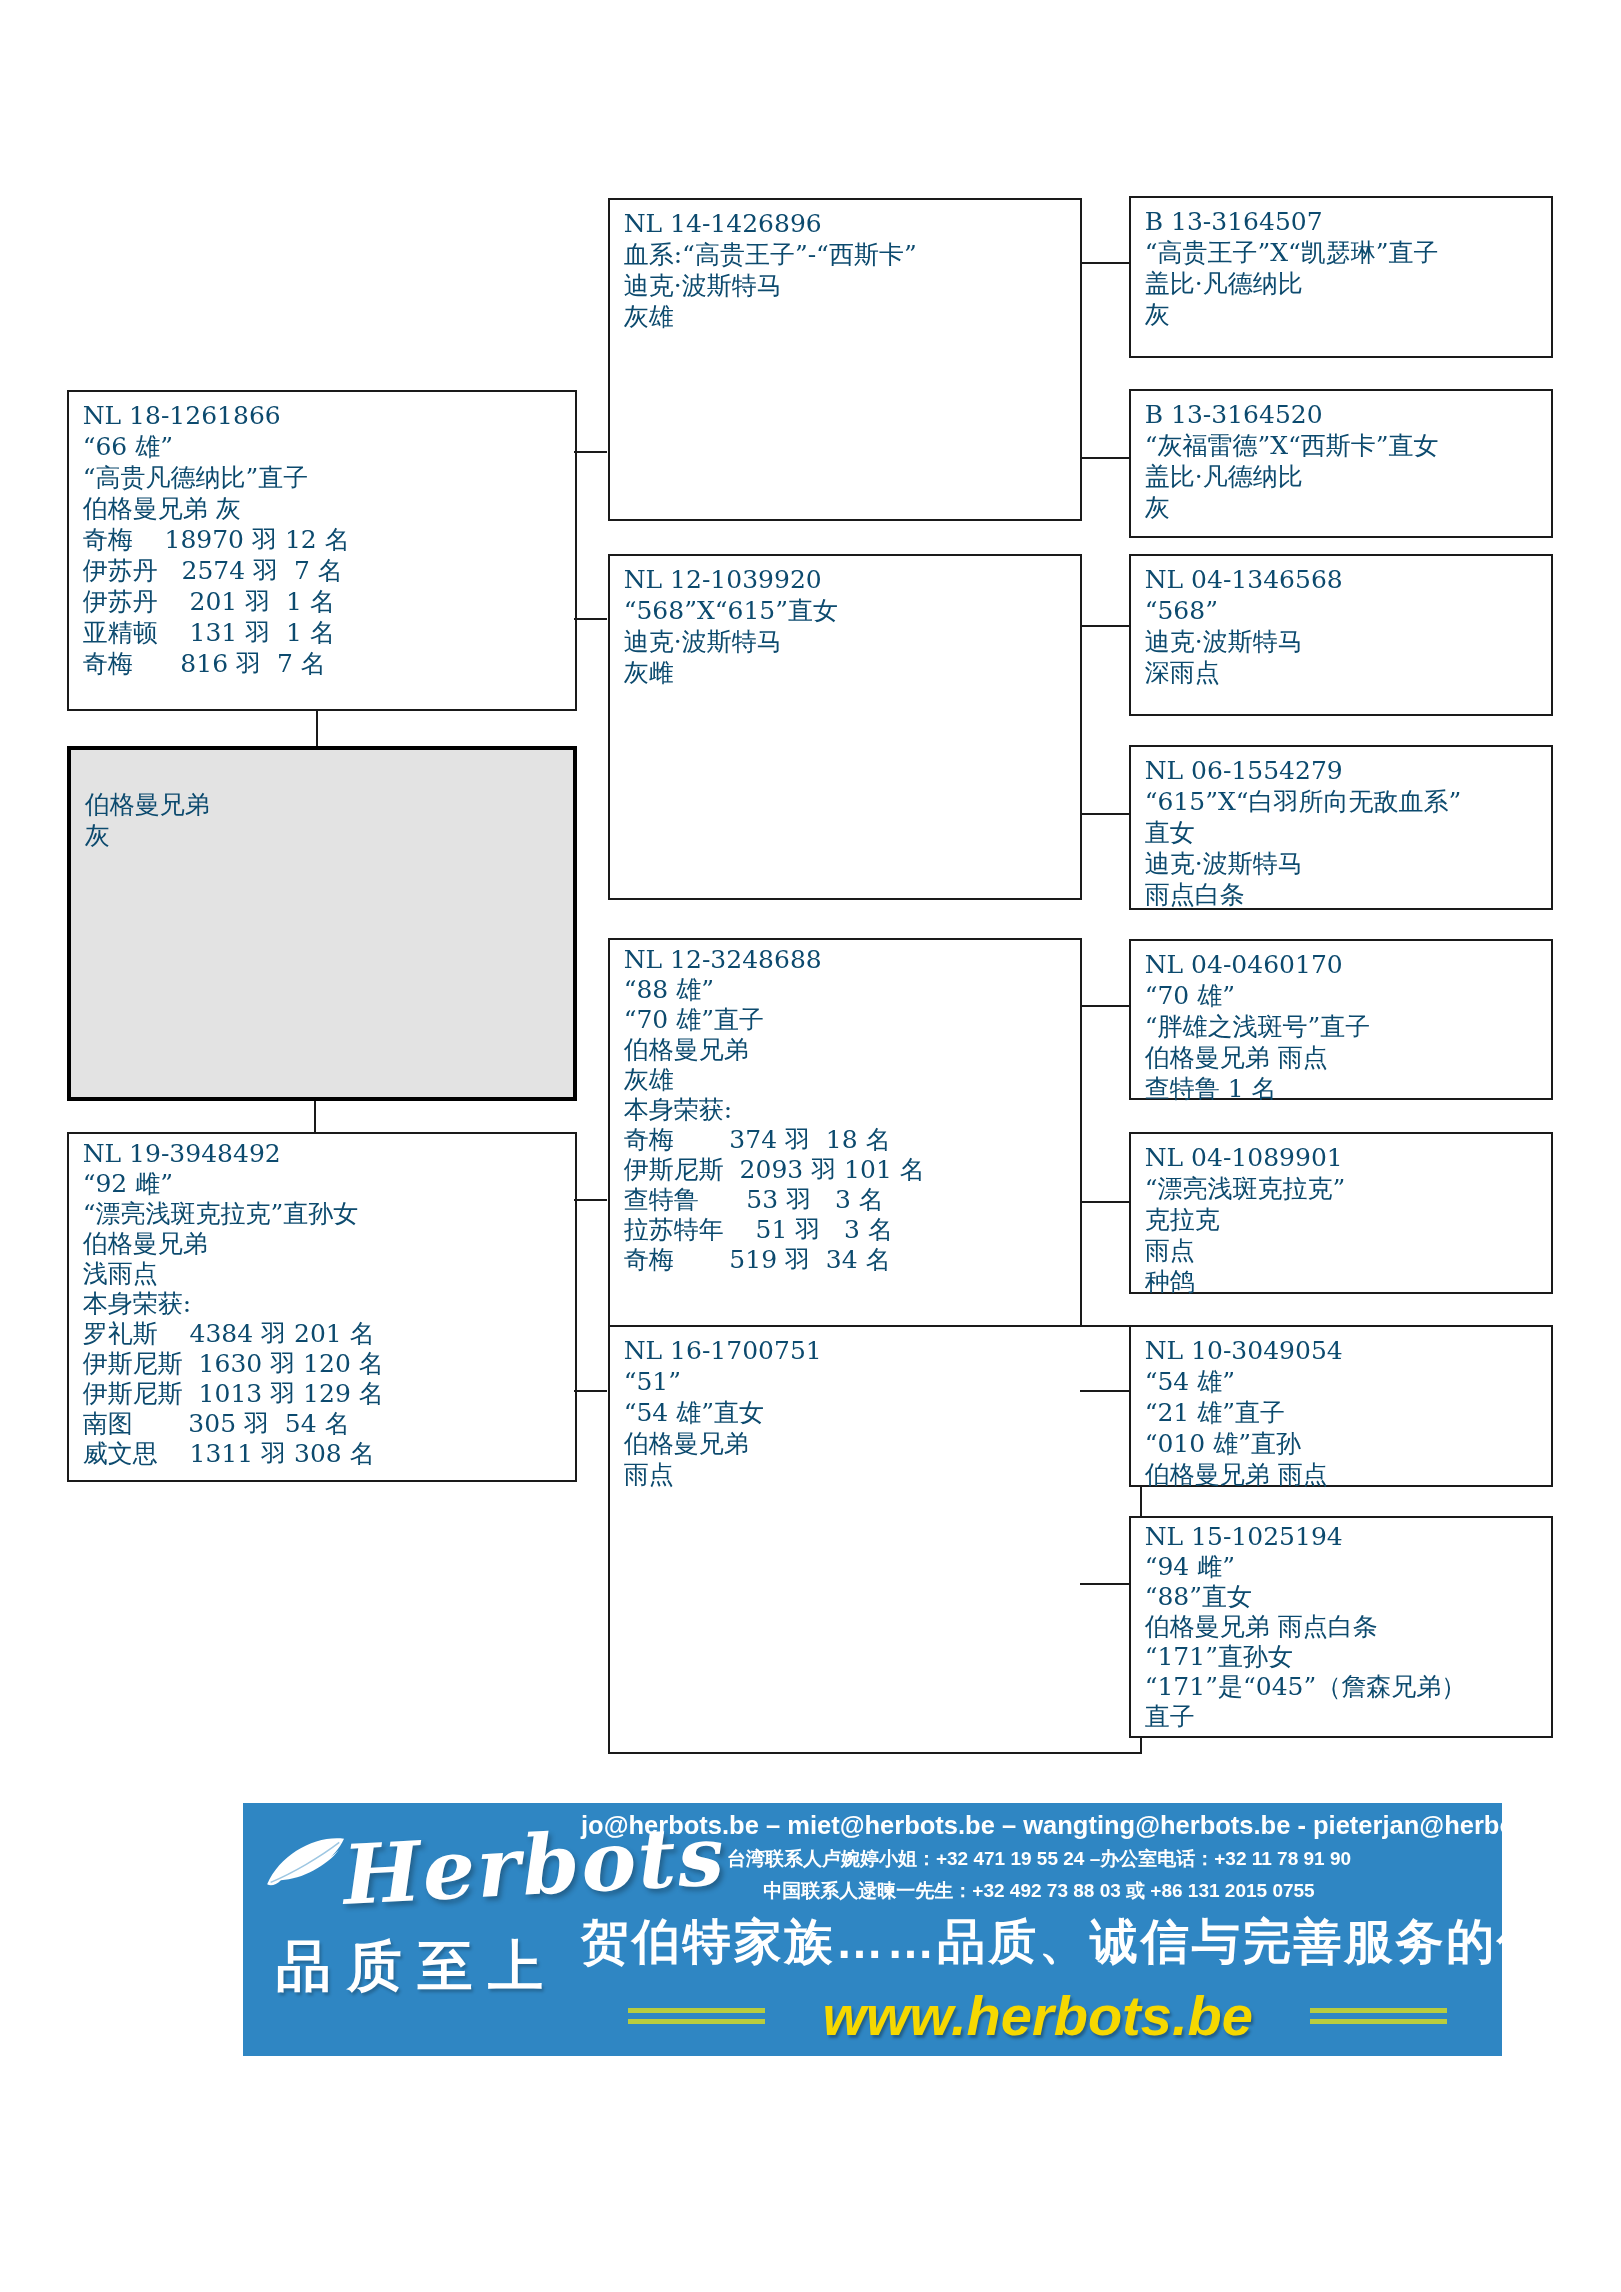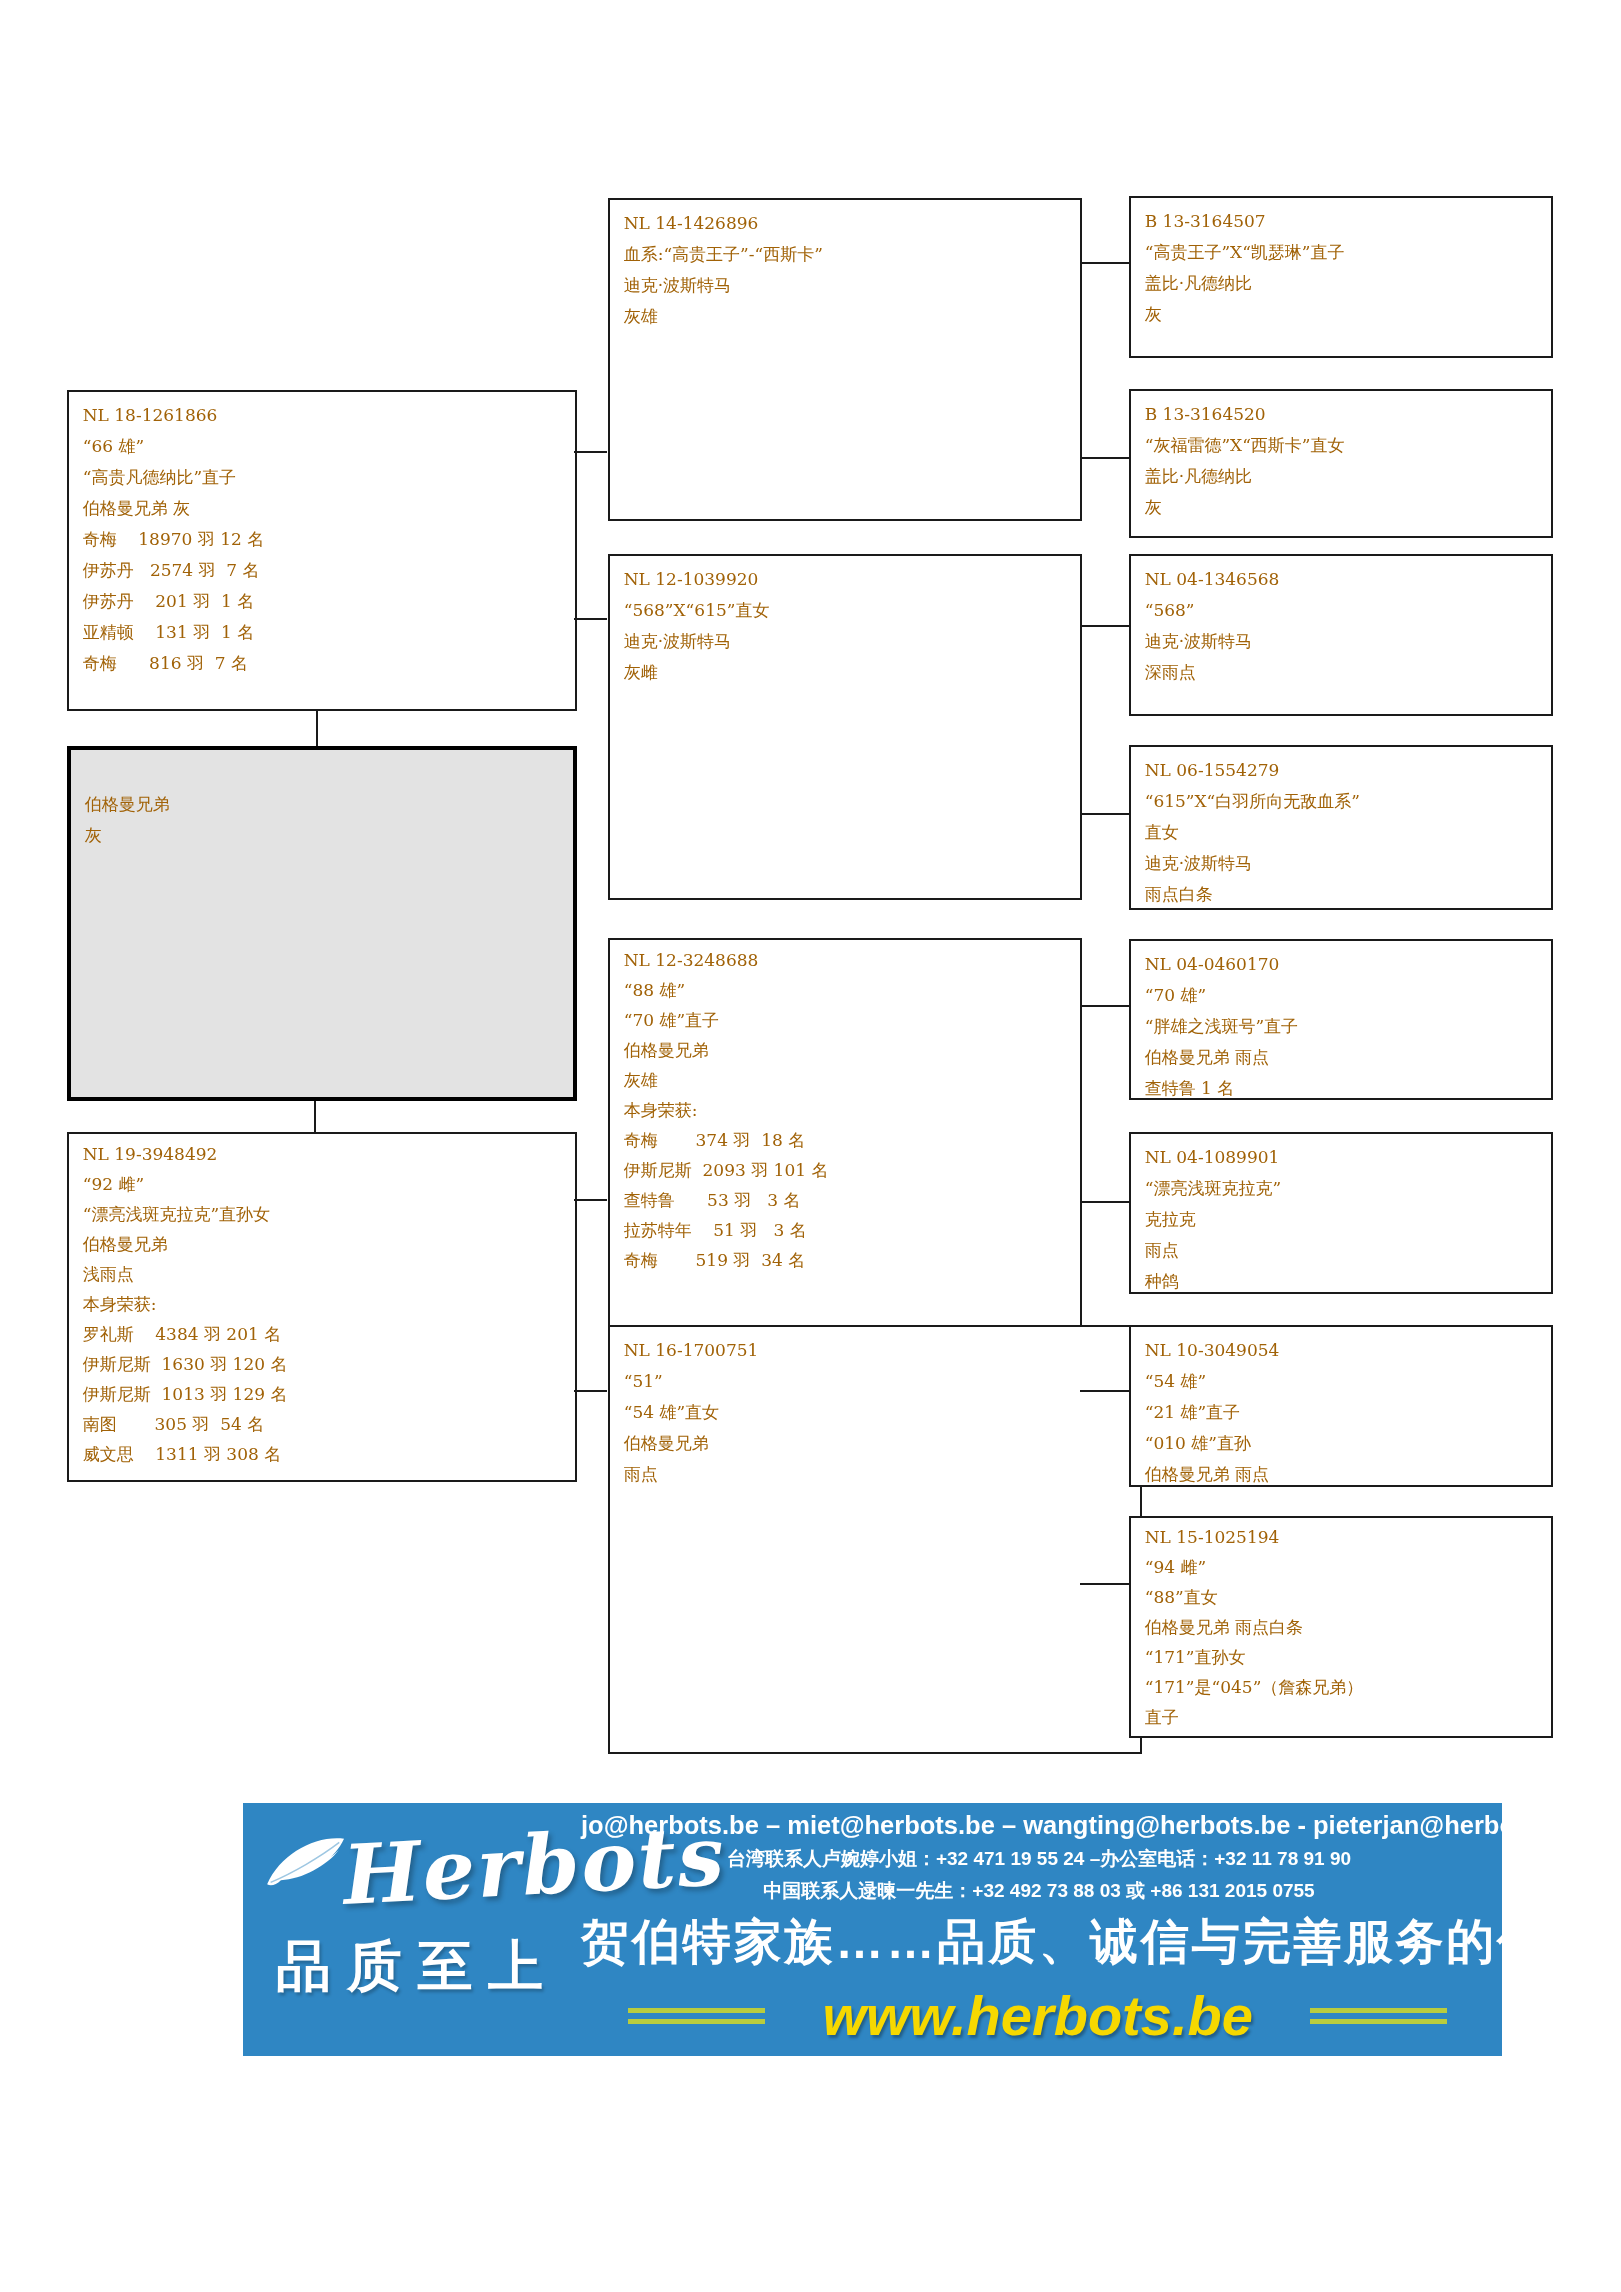--- a/index.html
+++ b/index.html
@@ -16,23 +16,23 @@
     height: 2293px;
     background: #ffffff;
     overflow: hidden;
   }
   
   .pbox {
     position: absolute;
     border: 2px solid #1a1a1a;
     background: #ffffff;
     padding: 7.8px 7.8px 0 13.7px;
-    font-size: 17px;
+    font-size: 25px;
     line-height: 31px;
-    color: #a16207;
+    color: #0c4a6e;
   }
   .bline { white-space: pre-wrap; min-height: 31px; }
   .bline:empty::after { content: "\00a0"; }
 
   #box-nl18  { left: 67px;  top: 390px;  width: 510px; height: 321px; }
   #box-nl22  { left: 67px;  top: 746px;  width: 510px; height: 355px;
                border: 4.9px solid #000; background: #e3e3e3; }
   #box-nl19  { left: 67px;  top: 1132px; width: 510px; height: 350px; }
 
   #box-nl14  { left: 608px; top: 198px;  width: 474px; height: 323px; }

